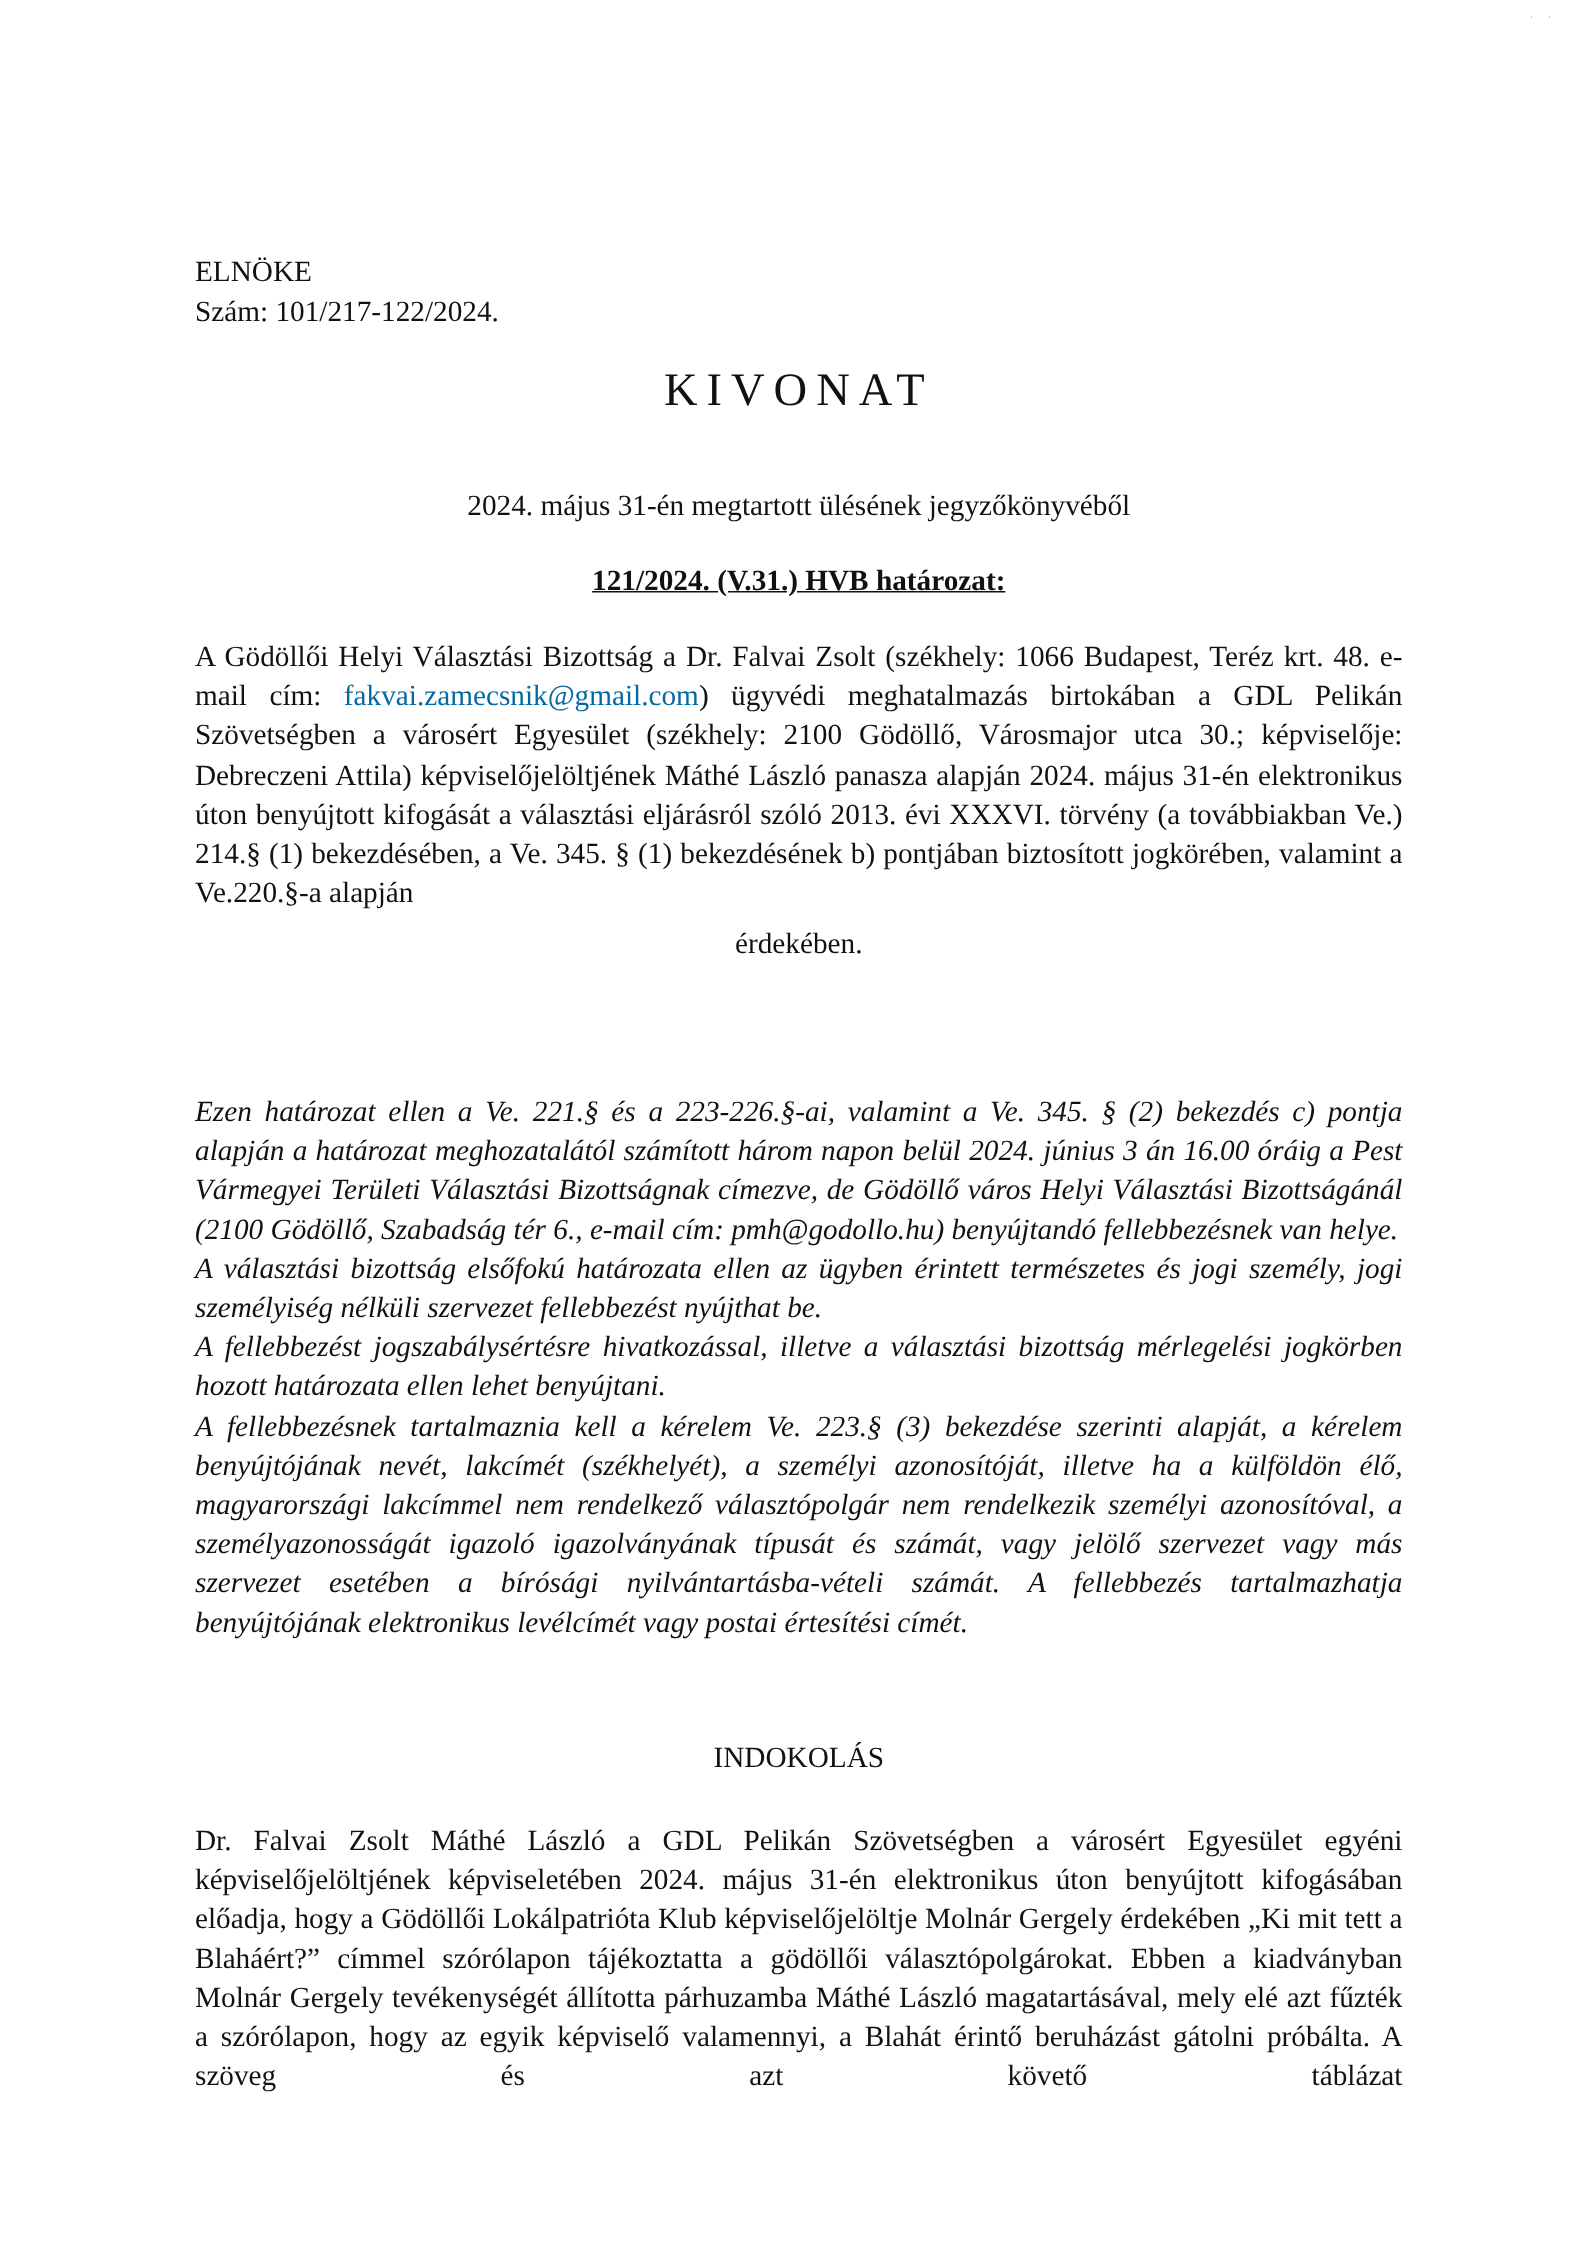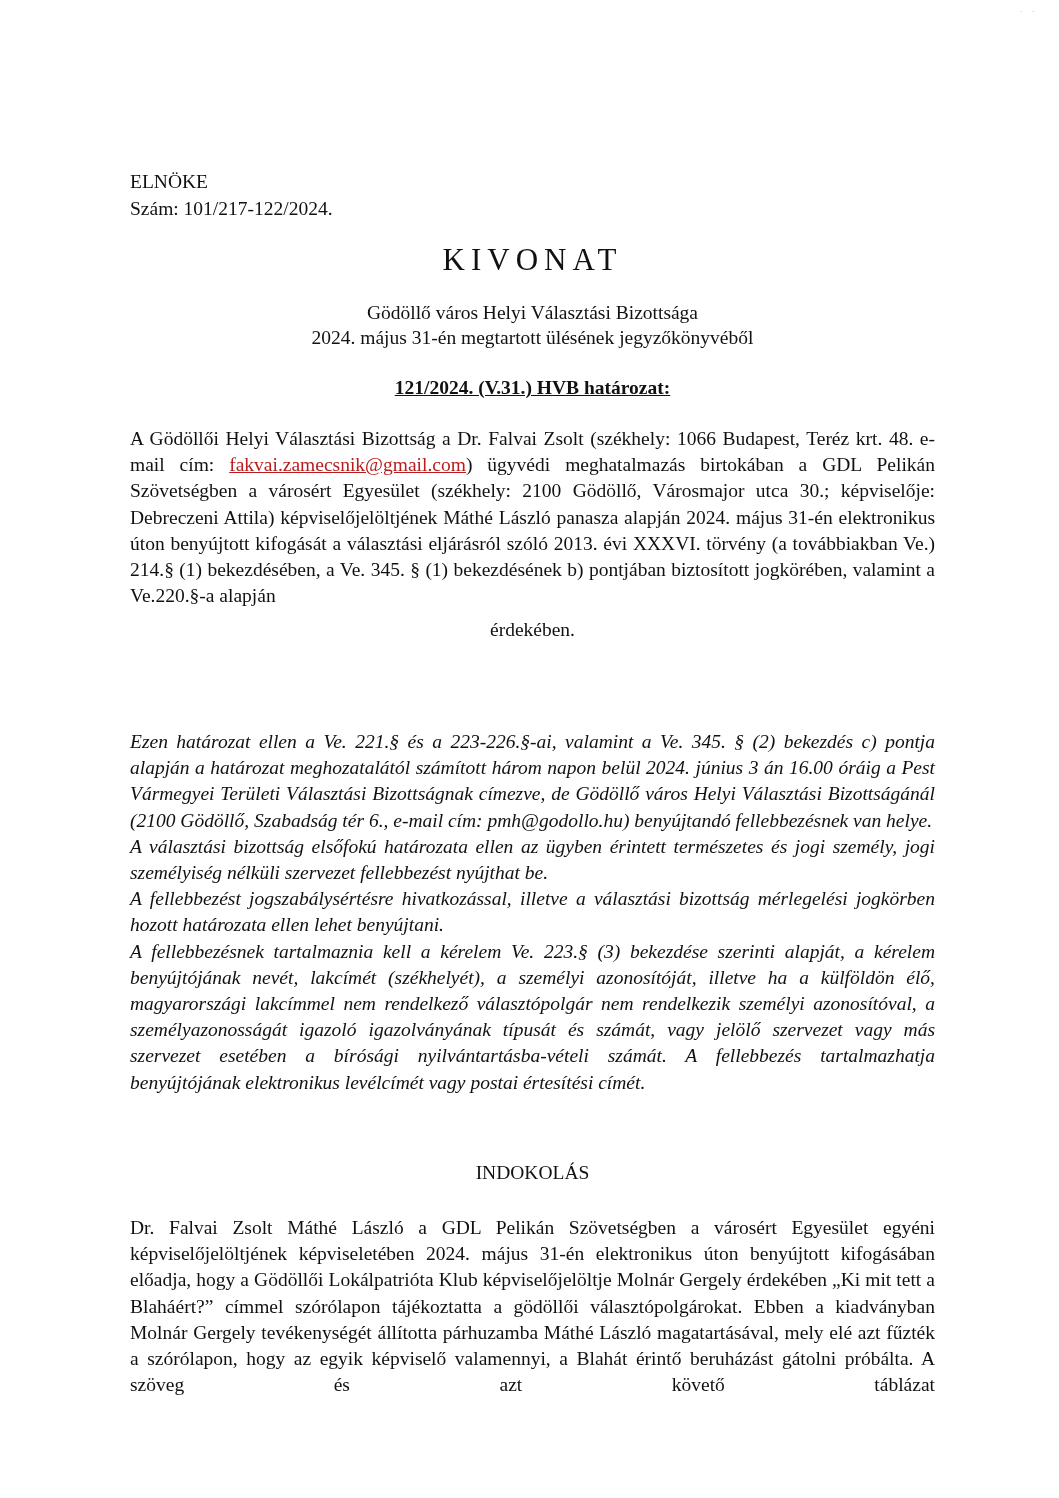--- a/index.html
+++ b/index.html
@@ -14,37 +14,36 @@
     .center { position: absolute; left: 130px; width: 805px; text-align: center; white-space: nowrap; }
     .title {
       font-weight: normal; font-size: 31px; letter-spacing: 6px;
     }
     .resolution-no { font-weight: bold; text-decoration: underline; }
     .para {
       position: absolute; left: 130px; width: 805px;
       text-align: justify; line-height: 26.2px;
     }
     .para p { margin: 0; text-align-last: left; }
-    .email-link { text-decoration: underline; color: #b91c1c; }
+    .email-link { color: #0369a1; }
     .corner-mark { position: absolute; top: 9px; font-size: 6px; color: #777; }
   </style>
 </head>
 <body>
 
 <div class="page">
 
   <span class="corner-mark" style="left:1020px;">·</span>
   <span class="corner-mark" style="left:1032px;">·</span>
 
   <div class="header-line" style="top:168px;">ELNÖKE</div>
   <div class="header-line" style="top:195px;">Szám: 101/217-122/2024.</div>
 
   <div class="center title" style="top:242px;">KIVONAT</div>
 
-  <div class="center" style="top:300px; line-height:25px;">Gödöllő város Helyi Választási Bizottsága</div>
   <div class="center" style="top:325px; line-height:25px;">2024. május 31-én megtartott ülésének jegyzőkönyvéből</div>
 
   <div class="center" style="top:375px; line-height:25px;">
     <span class="resolution-no">121/2024. (V.31.) HVB határozat:</span>
   </div>
 
   <div class="para" style="top:426px;">
     <p><span>A Gödöllői Helyi Választási Bizottság a Dr. Falvai Zsolt (székhely: 1066 Budapest, Teréz krt. 48. e-mail cím: </span><span class="email-link">fakvai.zamecsnik@gmail.com</span><span>) ügyvédi meghatalmazás birtokában a GDL Pelikán Szövetségben a városért Egyesület (székhely: 2100 Gödöllő, Városmajor utca 30.; képviselője: Debreczeni Attila) képviselőjelöltjének Máthé László panasza alapján 2024. május 31-én elektronikus úton benyújtott kifogását a választási eljárásról szóló 2013. évi XXXVI. törvény (a továbbiakban Ve.) 214.§ (1) bekezdésében, a Ve. 345. § (1) bekezdésének b) pontjában biztosított jogkörében, valamint a Ve.220.§-a alapján</span></p>
   </div>
 

